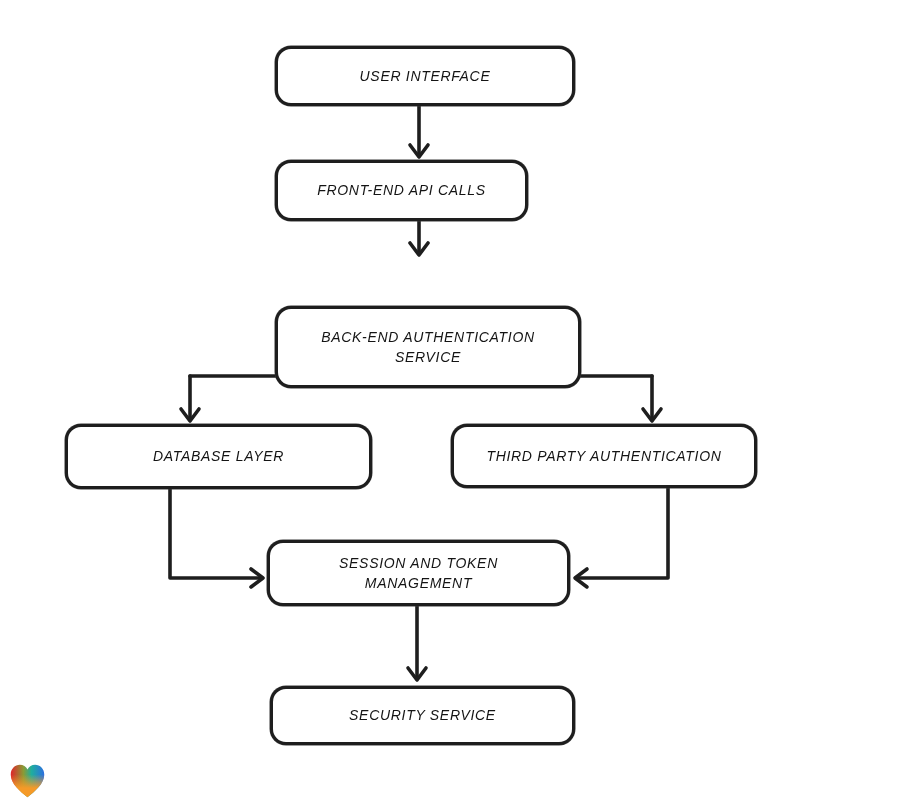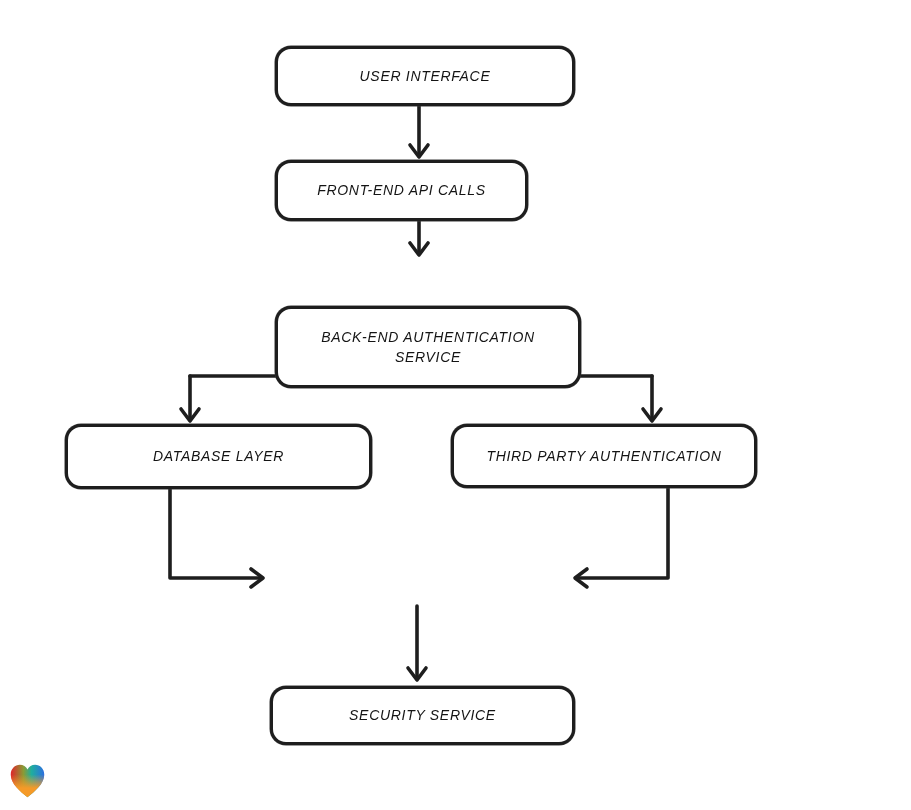--- a/index.html
+++ b/index.html
@@ -116,20 +116,23 @@
   </div>
 
   <div class="node" id="node-third-party-auth">
     <span class="label">THIRD PARTY AUTHENTICATION</span>
   </div>
 
   <div class="node" id="node-database-layer">
     <span class="label">DATABASE LAYER</span>
   </div>
 
+  <div class="node" id="node-session-token">
+    <span class="label">SESSION AND TOKEN MANAGEMENT</span>
+  </div>
 
   <div class="node" id="node-security-measures">
     <span class="label">SECURITY SERVICE</span>
   </div>
 
   <svg class="watermark" viewBox="0 0 32 30">
     <defs>
       <linearGradient id="heartH" x1="0" y1="0" x2="1" y2="0">
         <stop offset="0" stop-color="#e0242a"></stop>
         <stop offset="0.38" stop-color="#8a9b35"></stop>

